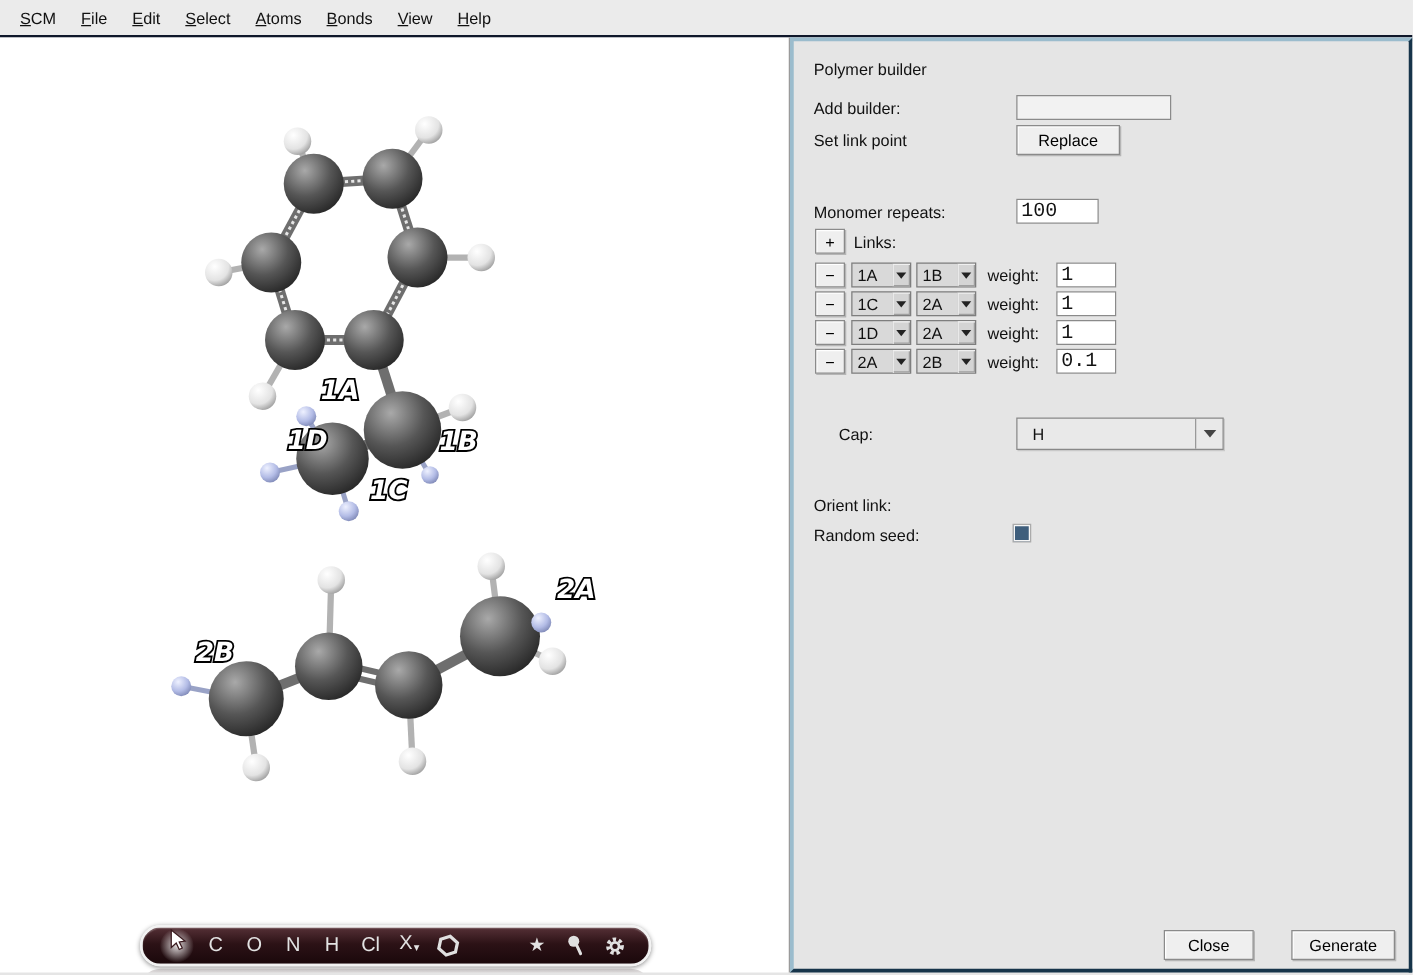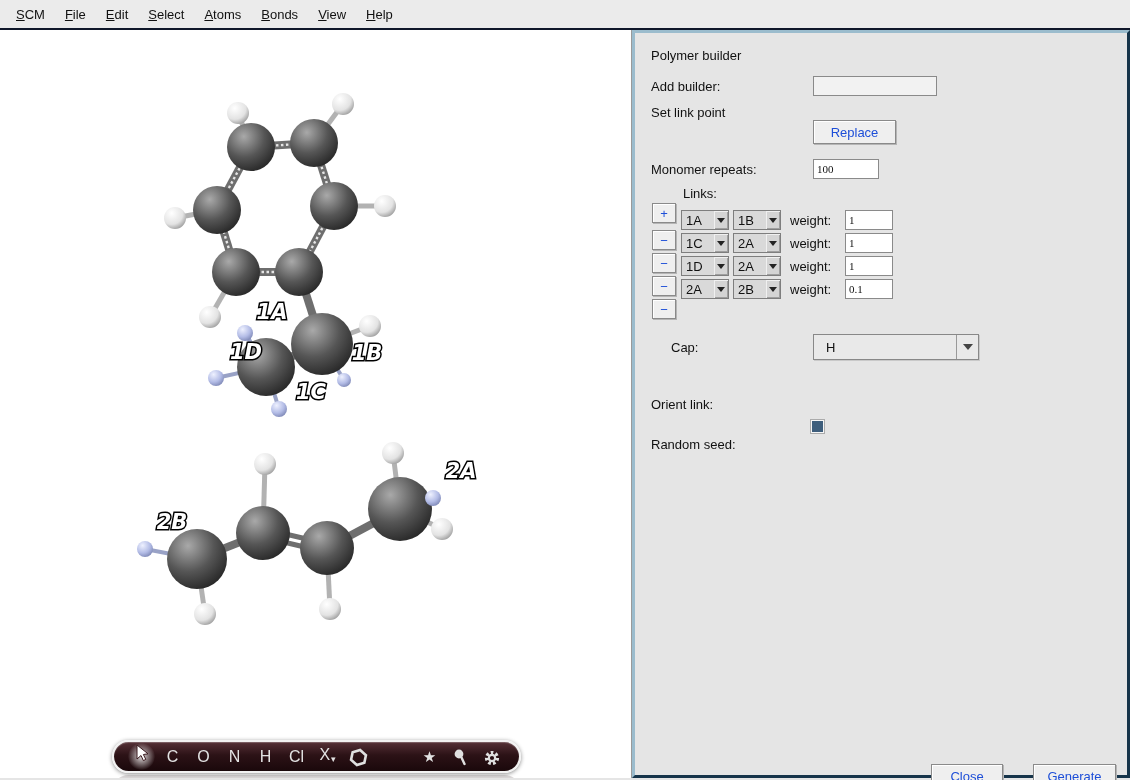--- a/index.html
+++ b/index.html
@@ -43,25 +43,25 @@
   .tb-icon svg { vertical-align:middle; }
 
   
   .panel { position:relative; flex:1; background:#e5e5e5;
     border-top:3px solid #9bbccd; border-left:3px solid #9bbccd;
     border-right:3px solid #16344a; border-bottom:3px solid #16344a;
     font-size:13px; color:#111; }
   .abs { position:absolute; }
   .plabel { font-size:13px; color:#111; white-space:nowrap; }
 
-  .tk-btn { background:#efefef; border:1px solid #8a8a8a; font-size:13px; color:#1d4ed8;
+  .tk-btn { background:#efefef; border:1px solid #8a8a8a; font-size:13px; color:#000000;
     box-shadow:inset 1px 1px 0 #ffffff, 1px 1px 0 #b5b5b5;
-    display:flex; align-items:center; justify-content:center; cursor:default;margin-top:20px; }
-  .tk-input { border:1px solid #8a8a8a; background:#ffffff; font-size:11px; color:#111;
-    font-family:Liberation Serif, serif; padding:0 3px; }
+    display:flex; align-items:center; justify-content:center; cursor:default; }
+  .tk-input { border:1px solid #8a8a8a; background:#ffffff; font-size:16px; color:#111;
+    font-family:Liberation Mono, monospace; padding:0 3px; }
   .tk-input.empty { background:#f2f2f2; }
 
   
   .combo-sm { width:48px; height:20px; background:#d9d9d9; border:1px solid #7e7e7e;
     display:flex; align-items:center; cursor:default; }
   .combo-sm .ctext { flex:1; padding-left:4px; font-size:13px; }
   .combo-sm .cbtn { width:14px; height:18px; background:#d4d4d4;
     box-shadow:inset 1px 1px 0 #f0f0f0, inset -1px -1px 0 #9f9f9f;
     display:flex; align-items:center; justify-content:center; }
   .tri-down { width:0; height:0; border-left:4px solid transparent;
@@ -352,19 +352,19 @@
     <div class="abs plabel" style="left:16px; top:307px;margin-left:20px;">Cap:</div>
     <div class="abs combo-lg" style="left:178px; top:301px;">
       <span class="ctext">H</span>
       <span class="cbtn">
           <span class="tri-down-lg"></span>
         </span>
     </div>
 
     <div class="abs plabel" style="left:16px; top:364px;">Orient link:</div>
 
-    <div class="abs plabel" style="left:16px; top:404px;">Random seed:</div>
+    <div class="abs plabel" style="left:16px; top:388px;">Random seed:</div>
     <div class="abs checkbox" style="left:176px; top:387px;"></div>
 
     <button class="abs tk-btn" style="left:296px; top:711px; width:72px; height:24px;">Close</button>
     <button class="abs tk-btn" style="left:398px; top:711px; width:83px; height:24px;">Generate</button>
   </div>
 </div>
 
 </body></html>

